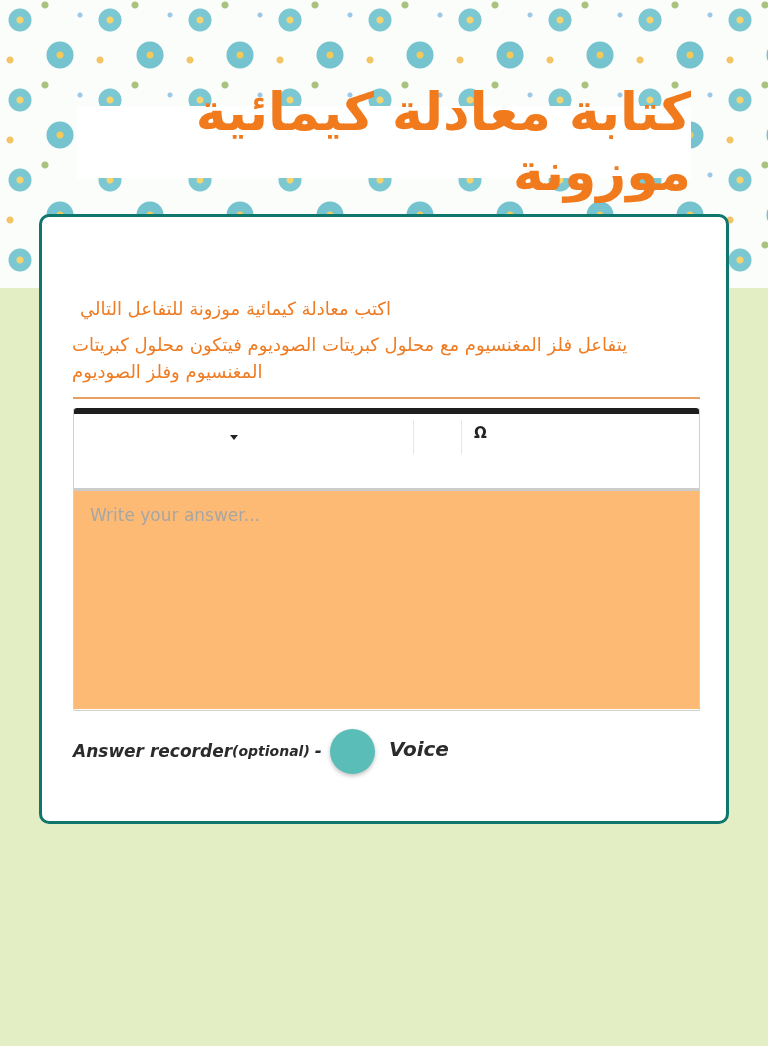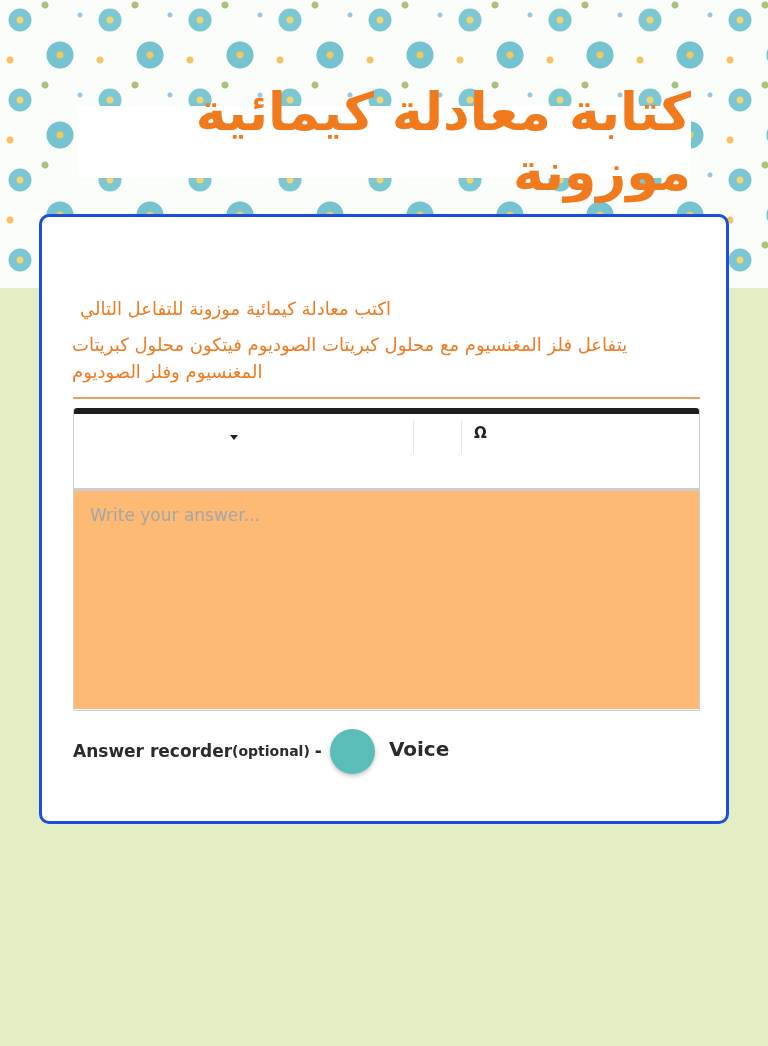--- a/index.html
+++ b/index.html
@@ -28,21 +28,21 @@
     display: flex; align-items: center; justify-content: center;
   }
   .title-box h1 {
     color: #f07a1c; font-size: 52px; font-weight: bold;
     font-family: "DejaVu Sans", sans-serif;
     direction: rtl; letter-spacing: 0;
   }
   .card {
     position: absolute; left: 39px; top: 214px; width: 690px; height: 610px;
     background: #ffffff;
-    border: 3px solid #1d4ed8;
+    border: 3px solid #0f766e;
     border-radius: 10px;
   }
   .question {
     position: absolute; left: 30px; top: 78px; width: 628px;
     direction: rtl; text-align: right;
     color: #ef7b22; font-family: "DejaVu Sans", sans-serif;
     font-size: 18px; line-height: 27px;
   }
   .q1 { text-align: left; padding-left: 8px; direction: rtl; }
   .q1 span { display: inline-block; direction: rtl; }
@@ -78,21 +78,21 @@
   .answer {
     position: absolute; left: 0; top: 83px; width: 625px; height: 218px;
     border: none; outline: none; resize: none; padding: 14px 16px;
     font-family: "DejaVu Sans", sans-serif; font-size: 17px; color: #333;
     background: #fdba74;
   }
   .answer::placeholder { color: #a6a6a6; }
   .recorder {
     position: absolute; left: 31px; top: 510px; height: 48px;
     display: flex; align-items: center;
-    font-family: "DejaVu Sans", sans-serif; color: #2b2b2b;
+    font-family: "DejaVu Sans", sans-serif; color: #2b2b2b; font-style: italic;
   }
   .rec-label { font-size: 17px; font-weight: bold; }
   .rec-opt { font-size: 14px; font-weight: bold; }
   .rec-dash { font-size: 17px; font-weight: bold; margin-left: 5px; }
   .rec-btn {
     width: 45px; height: 45px; border-radius: 50%;
     background: #5bbdb8; margin-left: 8px;
     box-shadow: 0 2px 4px rgba(0,0,0,0.25); border: none; cursor: pointer;
   }
   .rec-voice { font-size: 20px; font-weight: bold; margin-left: 14px; margin-top: -4px; }

